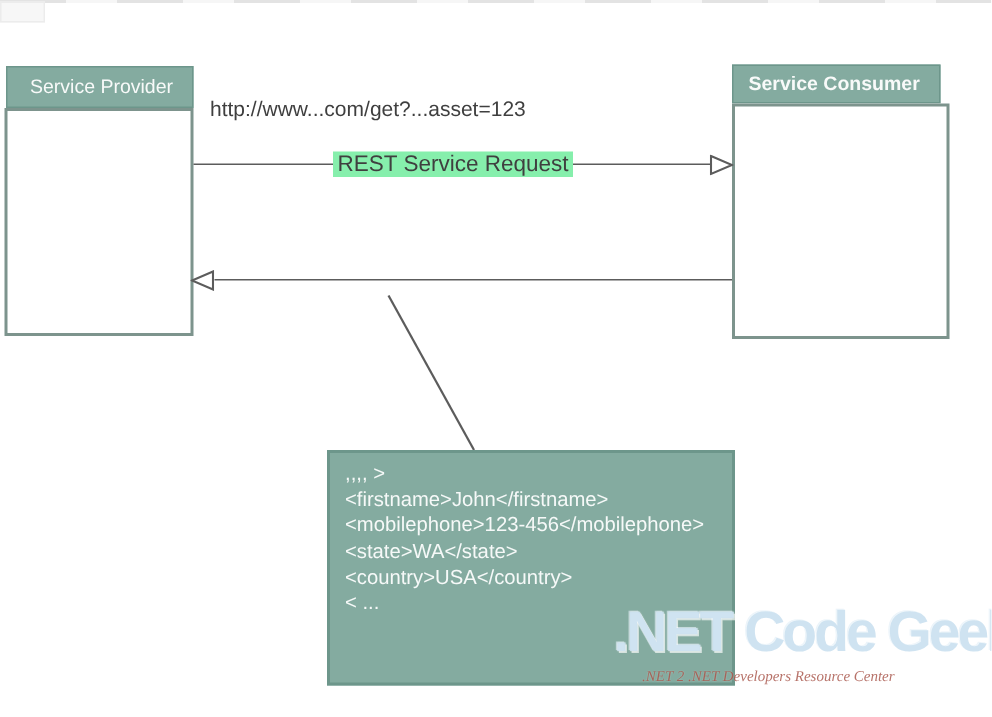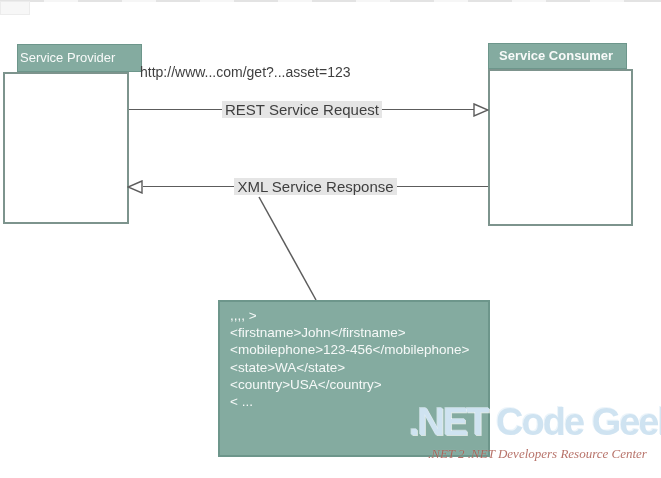--- a/index.html
+++ b/index.html
@@ -8,52 +8,52 @@
     font-family:"Liberation Sans",sans-serif;
   }
   .top-hairline{position:absolute;left:0;top:0;width:661px;height:2px;
     background:repeating-linear-gradient(90deg,#e3e3e3 0 44px,#f6f6f6 44px 78px);}
   .top-left-artifact{position:absolute;left:0;top:1px;width:28px;height:12px;
     background:#f7f7f7;border:1px solid #ececec;}
   .node-header{
     position:absolute;background:var(--teal);border:1px solid var(--teal_border);
     color:#f8faf9;font-size:13px;box-sizing:border-box;white-space:nowrap;
   }
-  .provider-header{left:17px;top:44px;width:125px;height:28px;line-height:26px;padding-left:2px;}
+  .provider-header{left:4px;top:44px;width:125px;height:28px;line-height:26px;padding-left:15px;}
   .consumer-header{left:488px;top:43px;width:139px;height:26px;line-height:24px;padding-left:10px;font-weight:bold;}
   .node-body{position:absolute;background:#fff;border:2px solid var(--box_border);box-sizing:border-box;}
   .provider-body{left:3px;top:72px;width:126px;height:152px;}
   .consumer-body{left:488px;top:69px;width:145px;height:157px;}
   .url-label{position:absolute;left:140px;top:64px;font-size:14px;color:var(--text);white-space:nowrap;}
   .edge-line{position:absolute;height:0;border-top:1.5px solid var(--line);}
   .request-line{left:129px;top:109px;width:346px;}
   .response-line{left:143px;top:186px;width:345px;}
   .arrowhead{position:absolute;width:16px;height:14px;}
   .request-arrowhead{left:473px;top:103px;}
   .response-arrowhead{left:127px;top:180px;}
   .edge-label{position:absolute;text-align:center;font-size:15px;color:var(--text);}
   .request-label{left:129px;top:101px;width:346px;}
   .response-label{left:143px;top:178px;width:345px;}
-  .edge-label span{background:#e5e5e5;padding:0 3px;}
+  .edge-label span{background:#86efac;padding:0 3px;}
   .callout-connector{position:absolute;left:250px;top:194px;width:72px;height:108px;}
   .xml-box{
     position:absolute;left:218px;top:300px;width:272px;height:157px;box-sizing:border-box;
     background:var(--teal);border:2px solid var(--teal_border);
     color:#f6f9f8;font-size:13.5px;line-height:17.2px;padding:5px 10px 0 10px;
   }
   .xml-line{white-space:nowrap;overflow:hidden;}
   .watermark-title{
     position:absolute;left:409px;top:401px;font-size:38px;font-weight:bold;
     letter-spacing:-2px;white-space:nowrap;color:rgba(197,221,238,0.82);
     text-shadow:0 0 1px rgba(255,255,255,0.95),1px 1px 0 rgba(255,255,255,0.65),
       -1px -1px 0 rgba(222,236,246,0.6);
   }
   .watermark-tagline{
     position:absolute;left:428px;top:446px;font-family:"Liberation Serif",serif;
-    font-style:italic;font-size:13px;white-space:nowrap;color:rgba(163,74,63,0.78);
+    font-style:italic;font-size:10px;white-space:nowrap;color:rgba(163,74,63,0.78);
     text-shadow:0 0 1px rgba(255,255,255,0.4);
   }
 </style>
 </head>
 <body>
 
 <div class="canvas">
 
   <div class="top-hairline"></div>
   <div class="top-left-artifact"></div>
@@ -71,23 +71,20 @@
     <polygon points="1,1 15,7 1,13" fill="#ffffff" stroke="#5c5c5c" stroke-width="1.4"></polygon>
   </svg>
   <div class="edge-label request-label">
     <span>REST Service Request</span>
   </div>
 
   <div class="edge-line response-line"></div>
   <svg class="arrowhead response-arrowhead" viewBox="0 0 16 14">
     <polygon points="15,1 1,7 15,13" fill="#ffffff" stroke="#5c5c5c" stroke-width="1.4"></polygon>
   </svg>
-  <div class="edge-label response-label">
-    <span>XML Service Response</span>
-  </div>
 
   <svg class="callout-connector" viewBox="0 0 72 108">
     <line x1="9" y1="3" x2="66" y2="106" stroke="#5c5c5c" stroke-width="1.5"></line>
   </svg>
 
   <div class="xml-box">
     <div class="xml-line">,,,, &gt;</div>
     <div class="xml-line">&lt;firstname&gt;John&lt;/firstname&gt;</div>
     <div class="xml-line">&lt;mobilephone&gt;123-456&lt;/mobilephone&gt;</div>
     <div class="xml-line">&lt;state&gt;WA&lt;/state&gt;</div>

